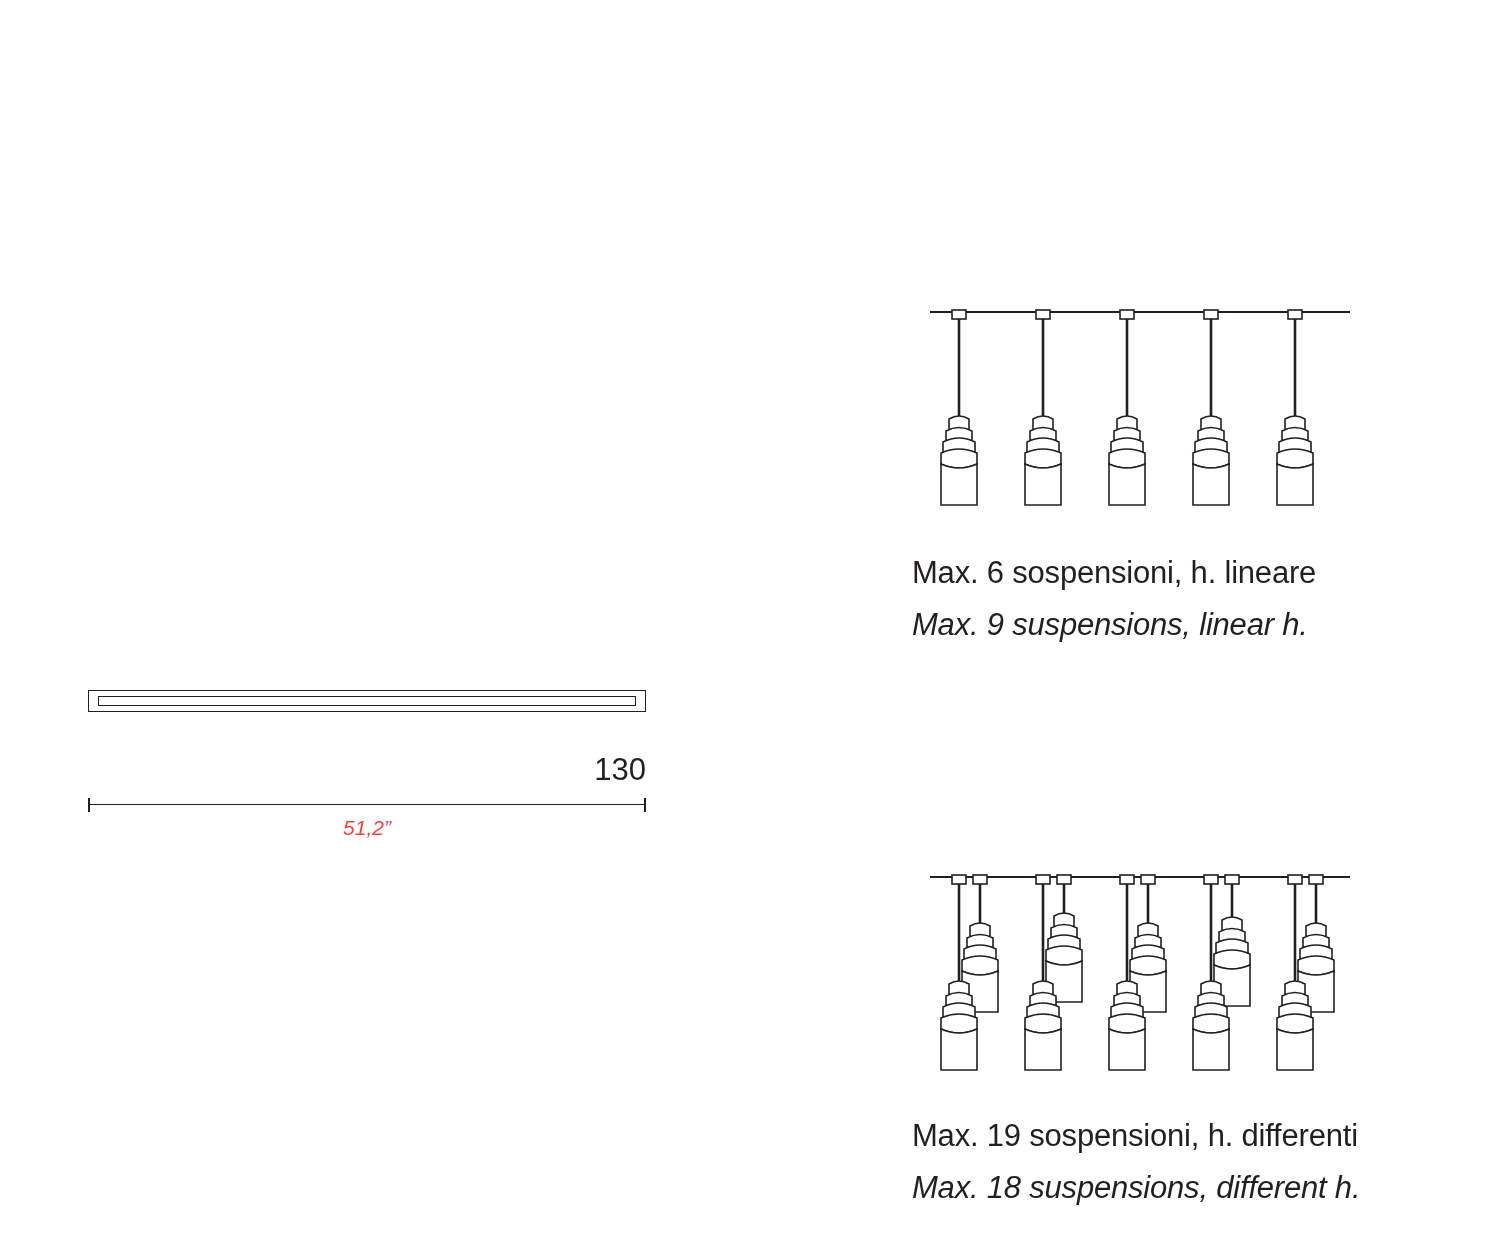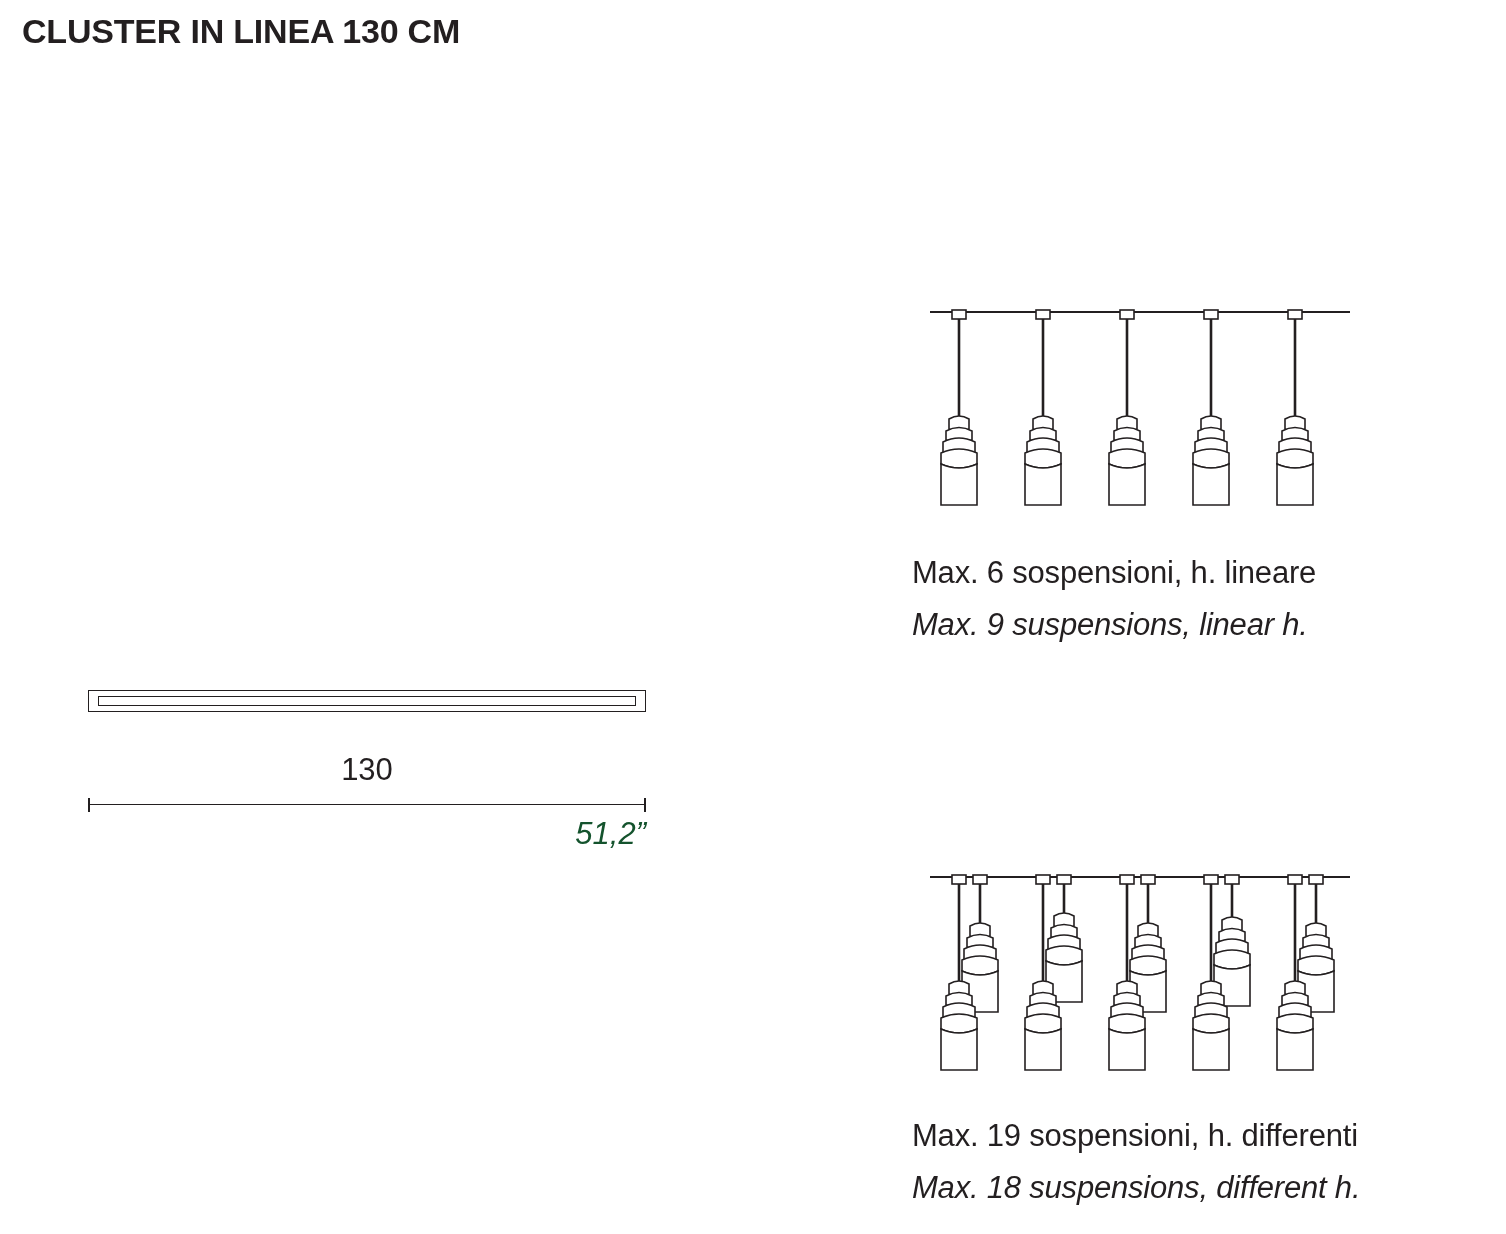--- a/index.html
+++ b/index.html
@@ -72,21 +72,21 @@
     top: 5px;
     bottom: 5px;
     border: 1.2px solid #231f20;
     box-sizing: border-box;
   }
   .dim-label-cm {
     position: absolute;
     left: 0;
     top: 62px;
     width: 558px;
-    text-align: center;
+    text-align: right;
     font-size: 31px;
     color: #231f20;
   }
   .dim-line-wrap {
     position: absolute;
     left: 0;
     top: 108px;
     width: 558px;
     height: 14px;
   }
@@ -105,24 +105,24 @@
     height: 14px;
     background: #231f20;
   }
   .dim-tick.left { left: 0; }
   .dim-tick.right { left: 556px; }
   .dim-label-in {
     position: absolute;
     left: 0;
     top: 126px;
     width: 558px;
-    text-align: right;
-    font-size: 31px;
+    text-align: center;
+    font-size: 21px;
     font-style: italic;
-    color: #14532d;
+    color: #ef4444;
   }
 
   
   .cluster {
     position: absolute;
   }
   .cluster-a { left: 905px; top: 300px; }
   .cluster-b { left: 905px; top: 865px; }
 
   .caption {
@@ -140,21 +140,20 @@
   }
   .caption-a { position: absolute; left: 912px; top: 555px; }
   .caption-a2 { position: absolute; left: 912px; top: 607px; }
   .caption-b { position: absolute; left: 912px; top: 1118px; }
   .caption-b2 { position: absolute; left: 912px; top: 1170px; }
 </style>
 </head>
 <body>
 
 <div class="title-block">
-  <div class="title-sub">CLUSTER IN LINEA 130 CM</div>
 </div>
 
 <div class="left-drawing">
   <div class="bar-outer">
     <div class="bar-inner"></div>
   </div>
   <div class="dim-label-cm">130</div>
   <div class="dim-line-wrap">
     <div class="dim-tick left"></div>
     <div class="dim-line"></div>

